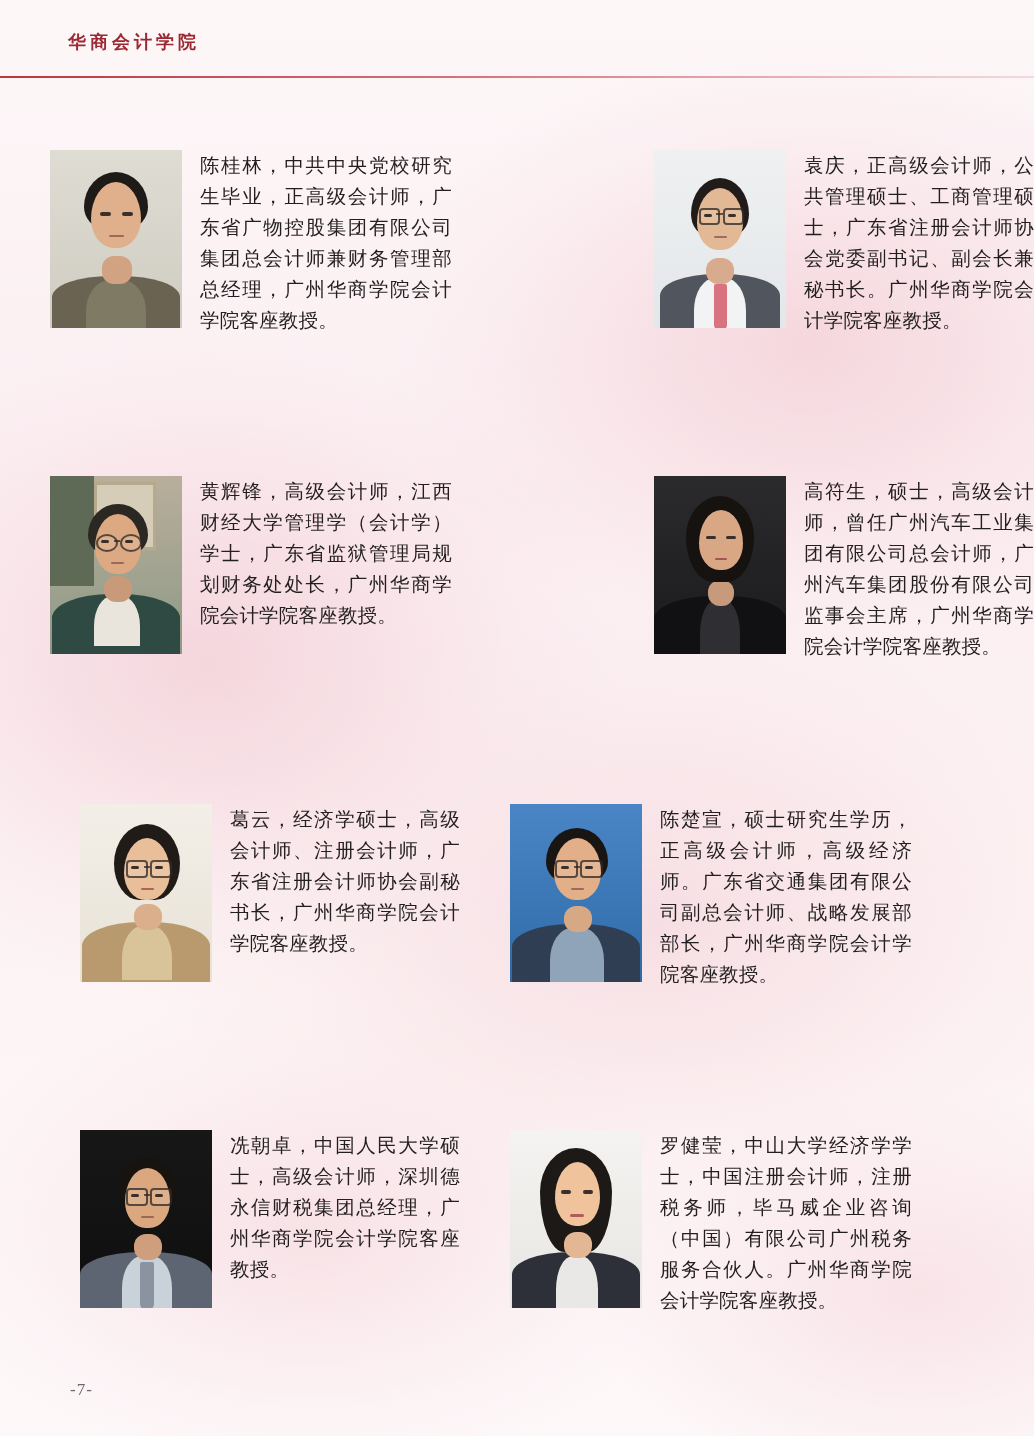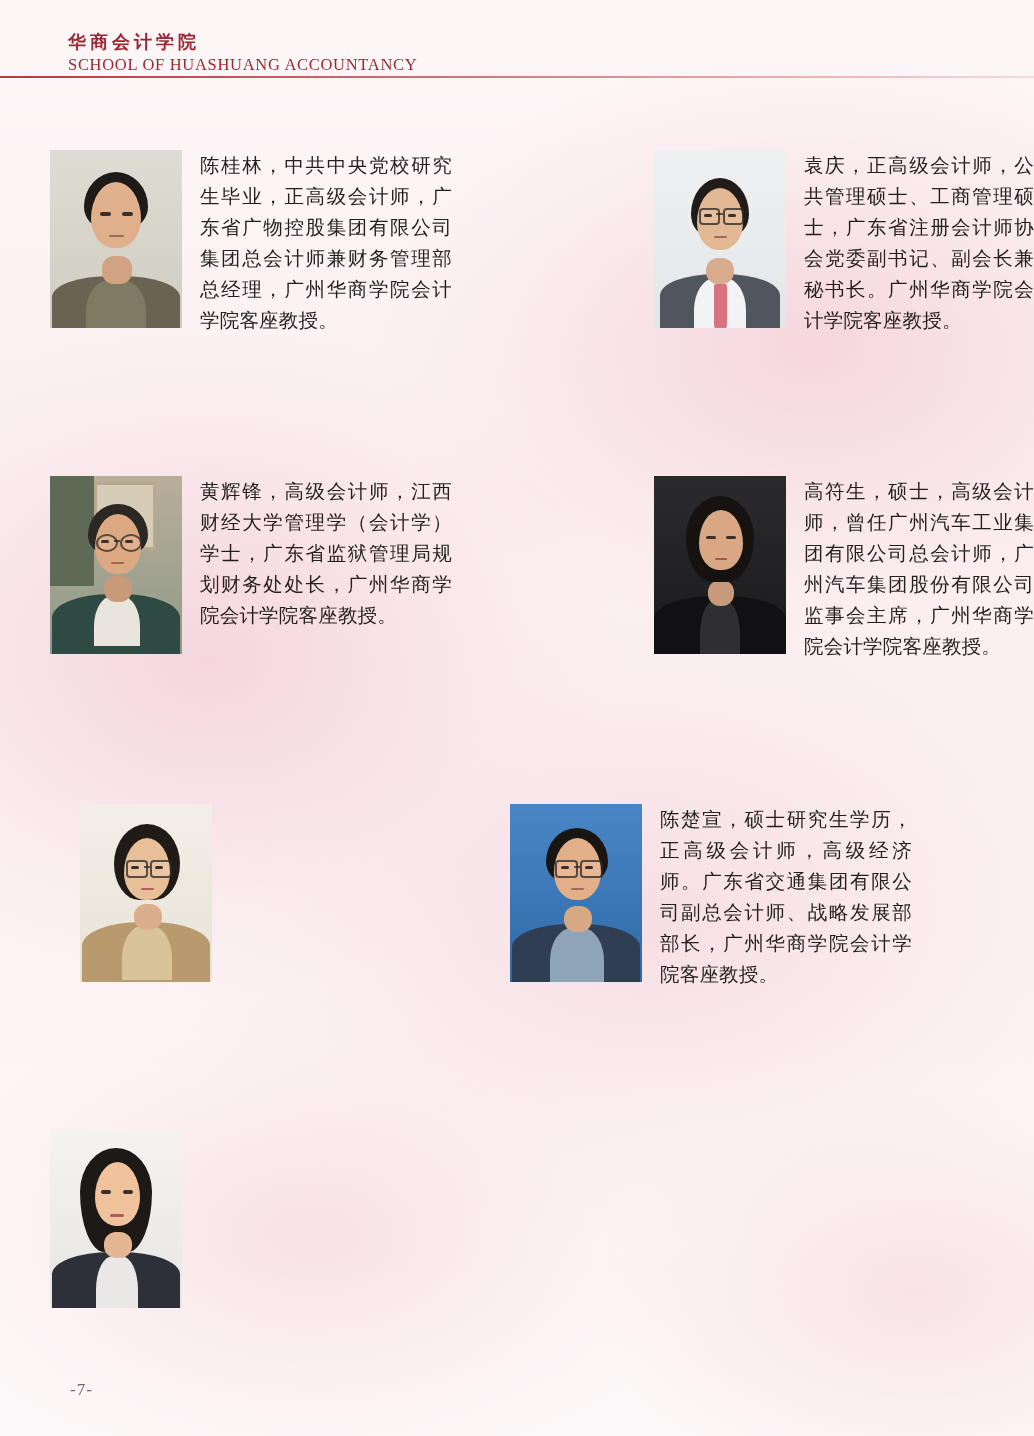--- a/index.html
+++ b/index.html
@@ -177,21 +177,20 @@
     background: rgba(120,70,62,0.65);
   }
 </style>
 </head>
 <body>
 
 <div class="page">
 
   <div class="header">
     <div class="header-cn">华商会计学院</div>
-    <div class="header-en">SCHOOL OF HUASHUANG ACCOUNTANCY</div>
     <div class="header-rule"></div>
   </div>
 
   <div class="grid">
 
     <div class="row">
       <div class="cell right">
         <div class="photo">
           <div class="bgfill" style="background:linear-gradient(180deg,#dfdcd3 0%,#cfccc2 100%);"></div>
           <div class="p-body" style="left:2px; top:126px; width:128px; height:58px; background:#6b6352;"></div>
@@ -274,20 +273,21 @@
           <div class="p-neck" style="left:54px; top:100px; width:28px; height:26px; background:#dbae8c;"></div>
           <div class="p-hair" style="left:34px; top:20px; width:66px; height:76px; background:#201b17; border-radius:50% 50% 38% 38% / 52% 52% 48% 48%;"></div>
           <div class="p-head" style="left:44px; top:34px; width:46px; height:62px; background:#e9bf9a;"></div>
           <div class="p-glass" style="left:46px; top:56px; width:18px; height:14px;"></div>
           <div class="p-glass" style="left:70px; top:56px; width:18px; height:14px;"></div>
           <div class="p-bridge" style="left:64px; top:62px; width:6px;"></div>
           <div class="p-eye" style="left:51px; top:62px; width:8px;"></div>
           <div class="p-eye" style="left:75px; top:62px; width:8px;"></div>
           <div class="p-mouth" style="left:61px; top:84px; width:13px; background:#b4605a;"></div>
         </div>
+        <div class="bio">葛云，经济学硕士，高级会计师、注册会计师，广东省注册会计师协会副秘书长，广州华商学院会计学院客座教授。</div>
       </div>
       <div class="cell right">
         <div class="photo">
           <div class="bgfill" style="background:linear-gradient(180deg,#4a86c6 0%,#2f6aa8 100%);"></div>
           <div class="p-body" style="left:2px; top:120px; width:128px; height:64px; background:#2f3e52;"></div>
           <div class="p-shirt" style="left:40px; top:124px; width:54px; height:54px; background:#8fa4b8;"></div>
           <div class="p-neck" style="left:54px; top:102px; width:28px; height:26px; background:#d7a884;"></div>
           <div class="p-hair" style="left:36px; top:24px; width:62px; height:54px; background:#191512;"></div>
           <div class="p-head" style="left:44px; top:34px; width:47px; height:62px; background:#e2af88;"></div>
           <div class="p-glass" style="left:45px; top:56px; width:19px; height:14px;"></div>
@@ -297,31 +297,50 @@
           <div class="p-eye" style="left:75px; top:62px; width:8px;"></div>
           <div class="p-mouth" style="left:61px; top:84px; width:13px;"></div>
         </div>
         <div class="bio">陈楚宣，硕士研究生学历，正高级会计师，高级经济师。广东省交通集团有限公司副总会计师、战略发展部部长，广州华商学院会计学院客座教授。</div>
       </div>
     </div>
 
     <div class="row-spacer s3"></div>
 
     <div class="row">
+      <div class="cell left">
+        <div class="photo">
+          <div class="bgfill" style="background:linear-gradient(180deg,#171717 0%,#0e0e0e 100%);"></div>
+          <div class="p-body" style="left:0px; top:122px; width:132px; height:62px; background:#5d6572;"></div>
+          <div class="p-shirt" style="left:42px; top:126px; width:50px; height:54px; background:#c9d2d9;"></div>
+          <div class="p-tie" style="left:60px; top:132px; width:14px; height:48px; background:#8b93a0; border-radius:2px 2px 6px 6px;"></div>
+          <div class="p-neck" style="left:54px; top:104px; width:28px; height:26px; background:#cf9e7d;"></div>
+          <div class="p-hair" style="left:38px; top:28px; width:58px; height:50px; background:#17130f;"></div>
+          <div class="p-head" style="left:45px; top:38px; width:45px; height:60px; background:#dba77f;"></div>
+          <div class="p-glass" style="left:46px; top:58px; width:18px; height:14px;"></div>
+          <div class="p-glass" style="left:70px; top:58px; width:18px; height:14px;"></div>
+          <div class="p-bridge" style="left:64px; top:64px; width:6px;"></div>
+          <div class="p-eye" style="left:51px; top:64px; width:8px;"></div>
+          <div class="p-eye" style="left:75px; top:64px; width:8px;"></div>
+          <div class="p-mouth" style="left:61px; top:86px; width:13px;"></div>
+        </div>
+        <div class="bio">冼朝卓，中国人民大学硕士，高级会计师，深圳德永信财税集团总经理，广州华商学院会计学院客座教授。</div>
+      </div>
       <div class="cell right">
         <div class="photo">
           <div class="bgfill" style="background:linear-gradient(180deg,#f4f3f1 0%,#e7e6e3 100%);"></div>
           <div class="p-body" style="left:2px; top:122px; width:128px; height:62px; background:#2d3038;"></div>
           <div class="p-shirt" style="left:46px; top:126px; width:42px; height:56px; background:#e9e8e6;"></div>
           <div class="p-hair" style="left:30px; top:18px; width:72px; height:104px; background:#1d1916; border-radius:50% 50% 34% 34% / 42% 42% 58% 58%;"></div>
           <div class="p-neck" style="left:54px; top:102px; width:28px; height:26px; background:#e3b794;"></div>
           <div class="p-head" style="left:45px; top:32px; width:45px; height:64px; background:#f0c39d;"></div>
           <div class="p-eye" style="left:51px; top:60px; width:10px; height:4px;"></div>
           <div class="p-eye" style="left:73px; top:60px; width:10px; height:4px;"></div>
           <div class="p-mouth" style="left:60px; top:84px; width:14px; height:3px; background:#b05c57;"></div>
         </div>
+        <div class="bio">罗健莹，中山大学经济学学士，中国注册会计师，注册税务师，毕马威企业咨询（中国）有限公司广州税务服务合伙人。广州华商学院会计学院客座教授。</div>
       </div>
     </div>
 
   </div>
 
   <div class="page-number">-7-</div>
 </div>
 
 </body></html>

